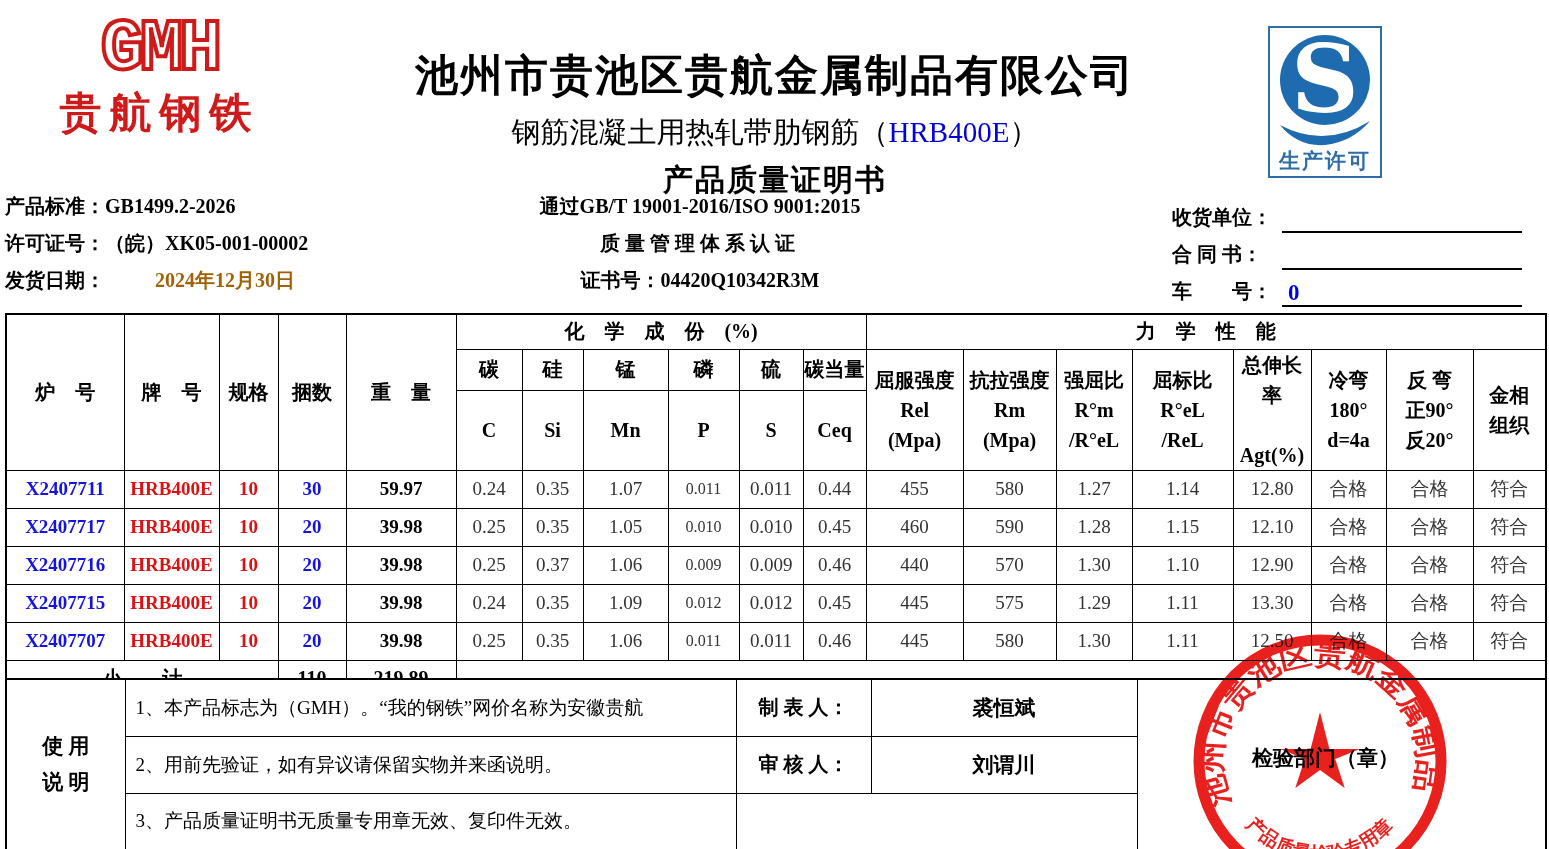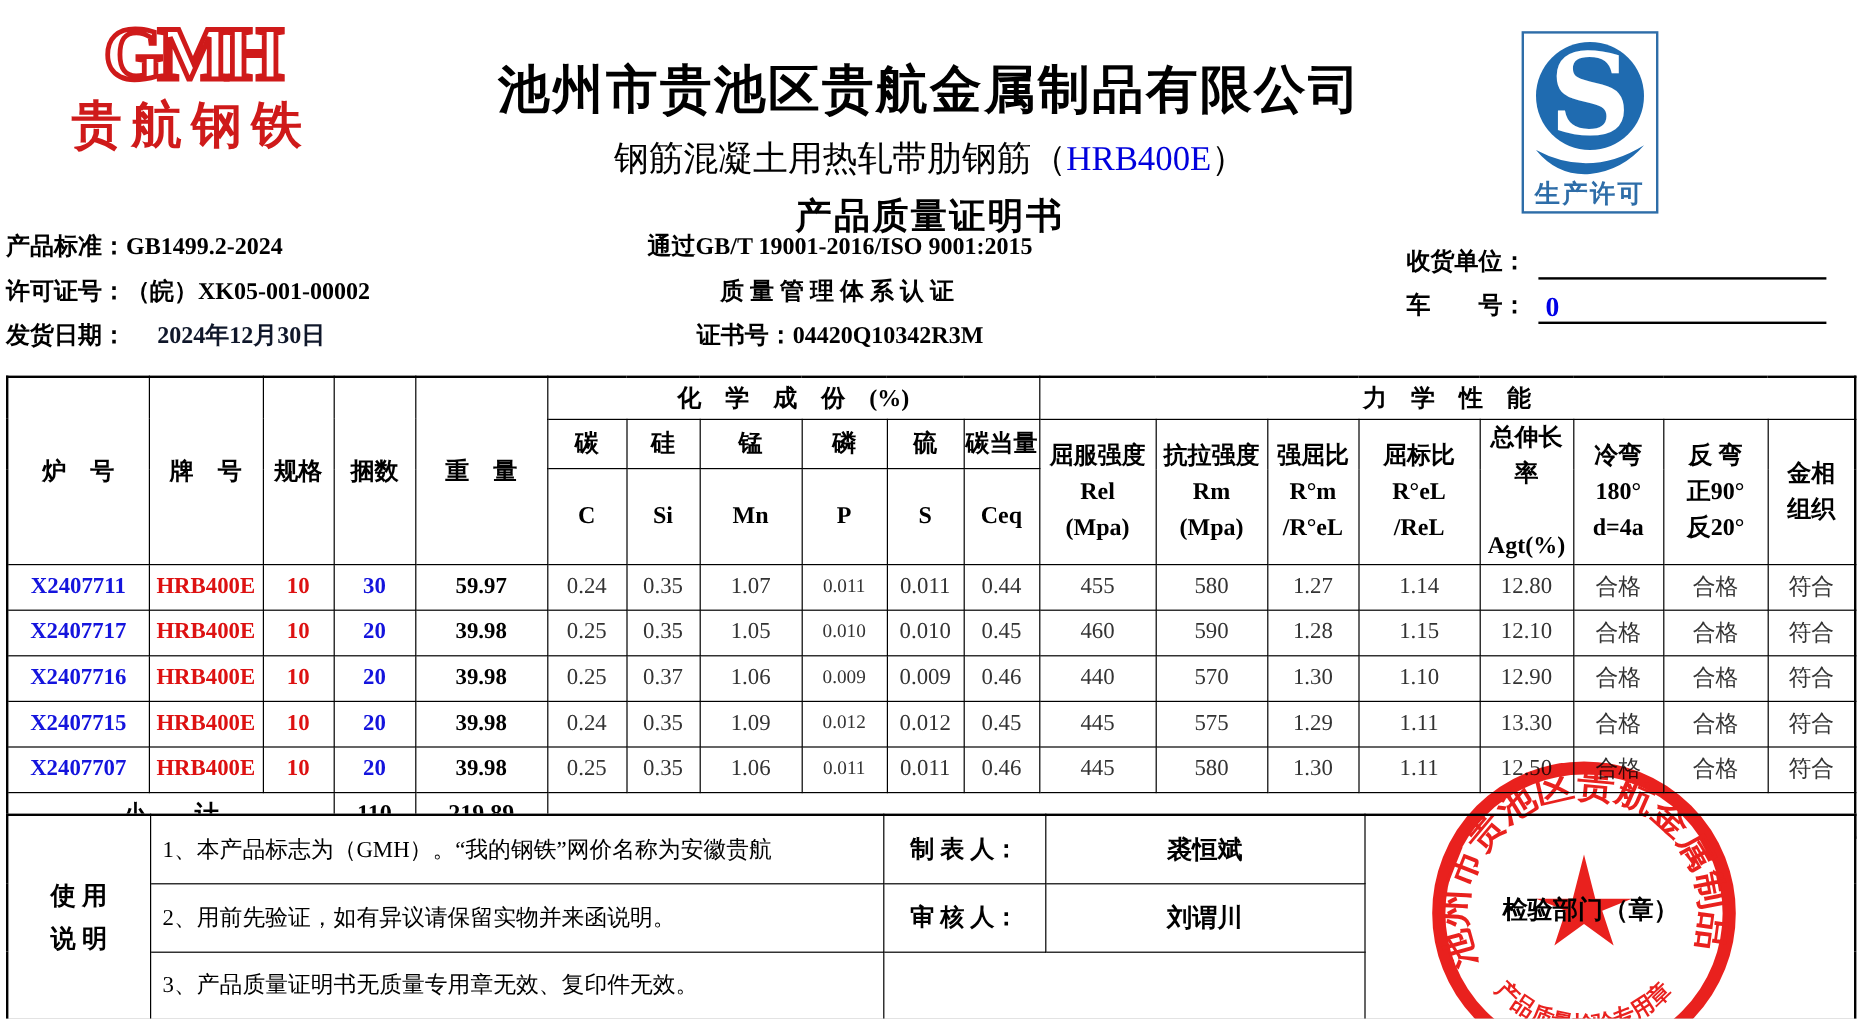--- a/index.html
+++ b/index.html
@@ -2,39 +2,39 @@
 <html><head>
 <meta charset="utf-8">
 <style>
   * { margin:0; padding:0; box-sizing:border-box; }
   html,body { background:#fff; }
   body { font-family:"Liberation Serif","DejaVu Serif",serif; color:#000; }
   .page { position:relative; width:1549px; height:849px; background:#fff; overflow:hidden; }
 
   
   .gmh-logo { position:absolute; left:52px; top:14px; width:215px; text-align:center; }
-  .gmh-word { font-family:Liberation Serif, serif; font-weight:800;
-              font-size:63px; line-height:1.0; color:#fff;
+  .gmh-word { font-family:Liberation Mono, monospace; font-weight:800;
+              font-size:72px; line-height:1.0; color:#fff;
               -webkit-text-stroke:4px #cf1a1a; letter-spacing:-4px; }
   .gmh-cn   { margin-top:6px; font-family:"DejaVu Sans","Liberation Sans",sans-serif;
               font-weight:bold; font-size:42px; color:#cf1a1a; letter-spacing:8px; line-height:1; }
 
   .title-block { position:absolute; left:330px; top:52px; width:890px; text-align:center; }
   .company { font-size:43px; font-weight:bold; letter-spacing:2px; line-height:1.1; }
   .subtitle { margin-top:14px; font-size:29px; font-weight:normal; }
   .subtitle .grade { color:#0000dd; }
   .doctitle { margin-top:7px; font-size:30px; font-weight:bold; letter-spacing:2px; }
 
   .qs-box { position:absolute; left:1268px; top:26px; width:114px; height:152px;
             border:2px solid #2e6da8; background:#fff; }
 
   
   .info-left { position:absolute; left:5px; top:194px; width:330px; font-size:20px; font-weight:bold; }
   .info-left .row { height:37px; line-height:24px; }
-  .ship-val { color:#0f172a; margin-left:26px; }
+  .ship-val { color:#a16207; margin-left:50px; }
 
   .info-center { position:absolute; left:440px; top:194px; width:520px; text-align:center;
                  font-size:20px; font-weight:bold; }
   .info-center .row { height:37px; line-height:24px; }
   .qms { letter-spacing:5px; }
 
   .info-right { position:absolute; left:1128px; top:196px; width:352px; font-size:20px; font-weight:bold;margin-left:44px; }
   .info-right .row { display:flex; height:37px; align-items:flex-end; }
   .info-right .lbl { width:110px; flex:none; padding-bottom:2px; }
   .uline { flex:1; max-width:240px; border-bottom:2px solid #000; min-height:30px;
@@ -87,34 +87,40 @@
   <div class="qs-box">
     <svg width="110" height="148" viewBox="0 0 110 148">
       <circle cx="55" cy="52" r="45" fill="#1f6bb0"></circle>
       <text x="55" y="84" font-size="94" font-family="DejaVu Serif, serif" font-weight="bold" fill="#ffffff" text-anchor="middle">S</text>
       <path d="M 10,97 Q 55,121 100,93 Q 82,114 55,117 Q 28,119 10,97 Z" fill="#1f6bb0"></path>
       <text x="55" y="140" font-size="21" fill="#2e6da8" text-anchor="middle" letter-spacing="2" font-weight="bold">生产许可</text>
     </svg>
   </div>
 
   <div class="info-left">
-    <div class="row"><span>产品标准：</span><span>GB1499.2-2024</span></div>
+    <div class="row"><span>产品标准：</span><span>GB1499.2-2026</span></div>
     <div class="row"><span>许可证号：</span><span>（皖）XK05-001-00002</span></div>
     <div class="row"><span>发货日期：</span><span class="ship-val">2024年12月30日</span></div>
   </div>
 
   <div class="info-center">
     <div class="row">通过GB/T 19001-2016/ISO 9001:2015</div>
     <div class="row qms">质量管理体系认证</div>
     <div class="row">证书号：04420Q10342R3M</div>
   </div>
 
   <div class="info-right">
     <div class="row">
       <span class="lbl">收货单位：</span>
+      <span class="uline">
+          <span class="uval"></span>
+        </span>
+    </div>
+    <div class="row">
+      <span class="lbl">合 同 书：</span>
       <span class="uline">
           <span class="uval"></span>
         </span>
     </div>
     <div class="row">
       <span class="lbl">车　　号：</span>
       <span class="uline">
           <span class="uval">0</span>
         </span>
     </div>

